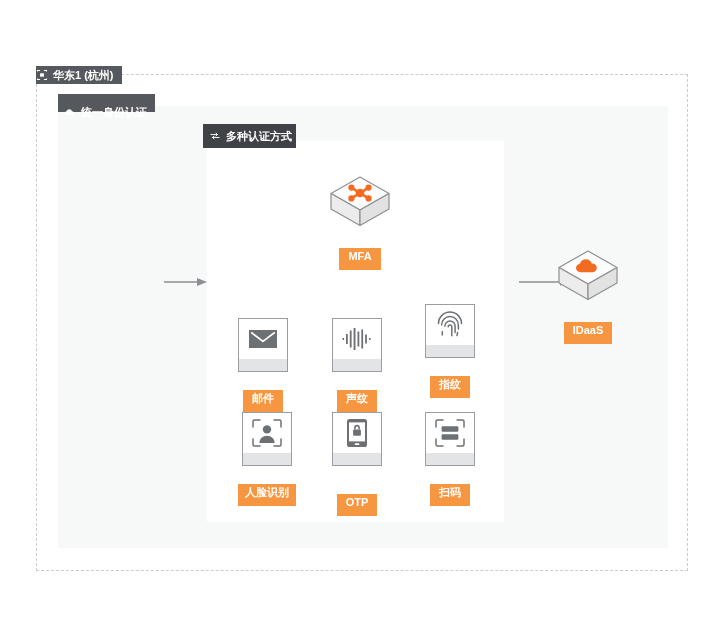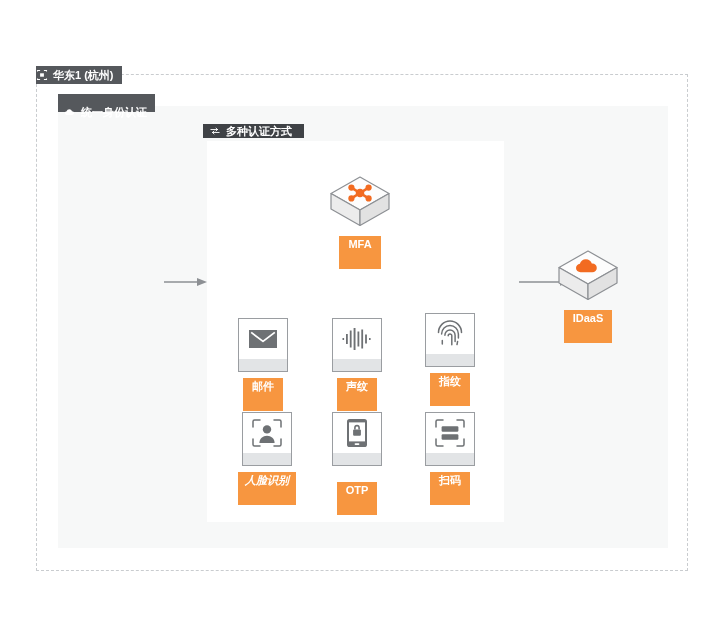--- a/index.html
+++ b/index.html
@@ -86,22 +86,22 @@
     top: 141px;
     width: 297px;
     height: 381px;
     background: #ffffff;
     box-sizing: border-box;
   }
   .group-label {
     position: absolute;
     left: 203px;
     top: 124px;
-    height: 14px;
-    padding: 0 12px 0 6px;
+    height: 24px;
+    padding: 0 4px 0 6px;
     background: #3f4246;
     color: #ffffff;
     font-size: 11px;
     font-weight: bold;
     line-height: 18px;
     white-space: nowrap;
     display: flex;
     align-items: center;
     gap: 5px;
     box-sizing: border-box;
@@ -118,33 +118,33 @@
   .hdr-icon svg { display: block; }
 
   
   .node {
     position: absolute;
     display: flex;
     flex-direction: column;
     align-items: center;
   }
   .node-label {
-    margin-top: 6px;
+    margin-top: 18px;
     background: #f79640;
     color: #ffffff;
     font-size: 11px;
     font-weight: bold;
     line-height: 17px;
-    height: 33px;
+    height: 22px;
     padding: 0 9px;
     white-space: nowrap;
     text-align: center;
     box-sizing: border-box;
   }
-  .node-label.wide { padding: 0 7px; font-style: italic; }
+  .node-label.wide { padding: 0 7px; }
 
   
   .tile {
     width: 50px;
     height: 54px;
     border: 1px solid #9a9da1;
     background: #ffffff;
     position: relative;
     box-sizing: border-box;
     display: flex;
@@ -275,21 +275,21 @@
             <rect x="23.1" y="7.5" width="1.8" height="9"></rect>
             <rect x="27" y="11" width="1.6" height="2"></rect>
           </g>
         </svg>
       </span>
       <span class="strip"></span>
     </div>
     <div class="node-label">声纹</div>
   </div>
 
-  <div class="node" style="left:425px; top:313px;">
+  <div class="node" style="left:425px; top:304px;">
     <div class="tile">
       <span class="glyph">
         <svg width="26" height="28" viewBox="0 0 26 28">
           <g stroke="#6e7174" fill="none" stroke-linecap="round" stroke-width="1.5">
             <path d="M1.5 12.5a11.5 11.5 0 0 1 23 0"></path>
             <path d="M4.6 14a8.4 8.4 0 0 1 16.8 0v4"></path>
             <path d="M7.9 15.2a5.1 5.1 0 0 1 10.2 0v6.2"></path>
             <path d="M11.2 15.8a1.8 1.8 0 0 1 3.6 0v9"></path>
             <path d="M5.3 20.6v3.4M20.6 21.4l-.6 3.2"></path>
           </g>

